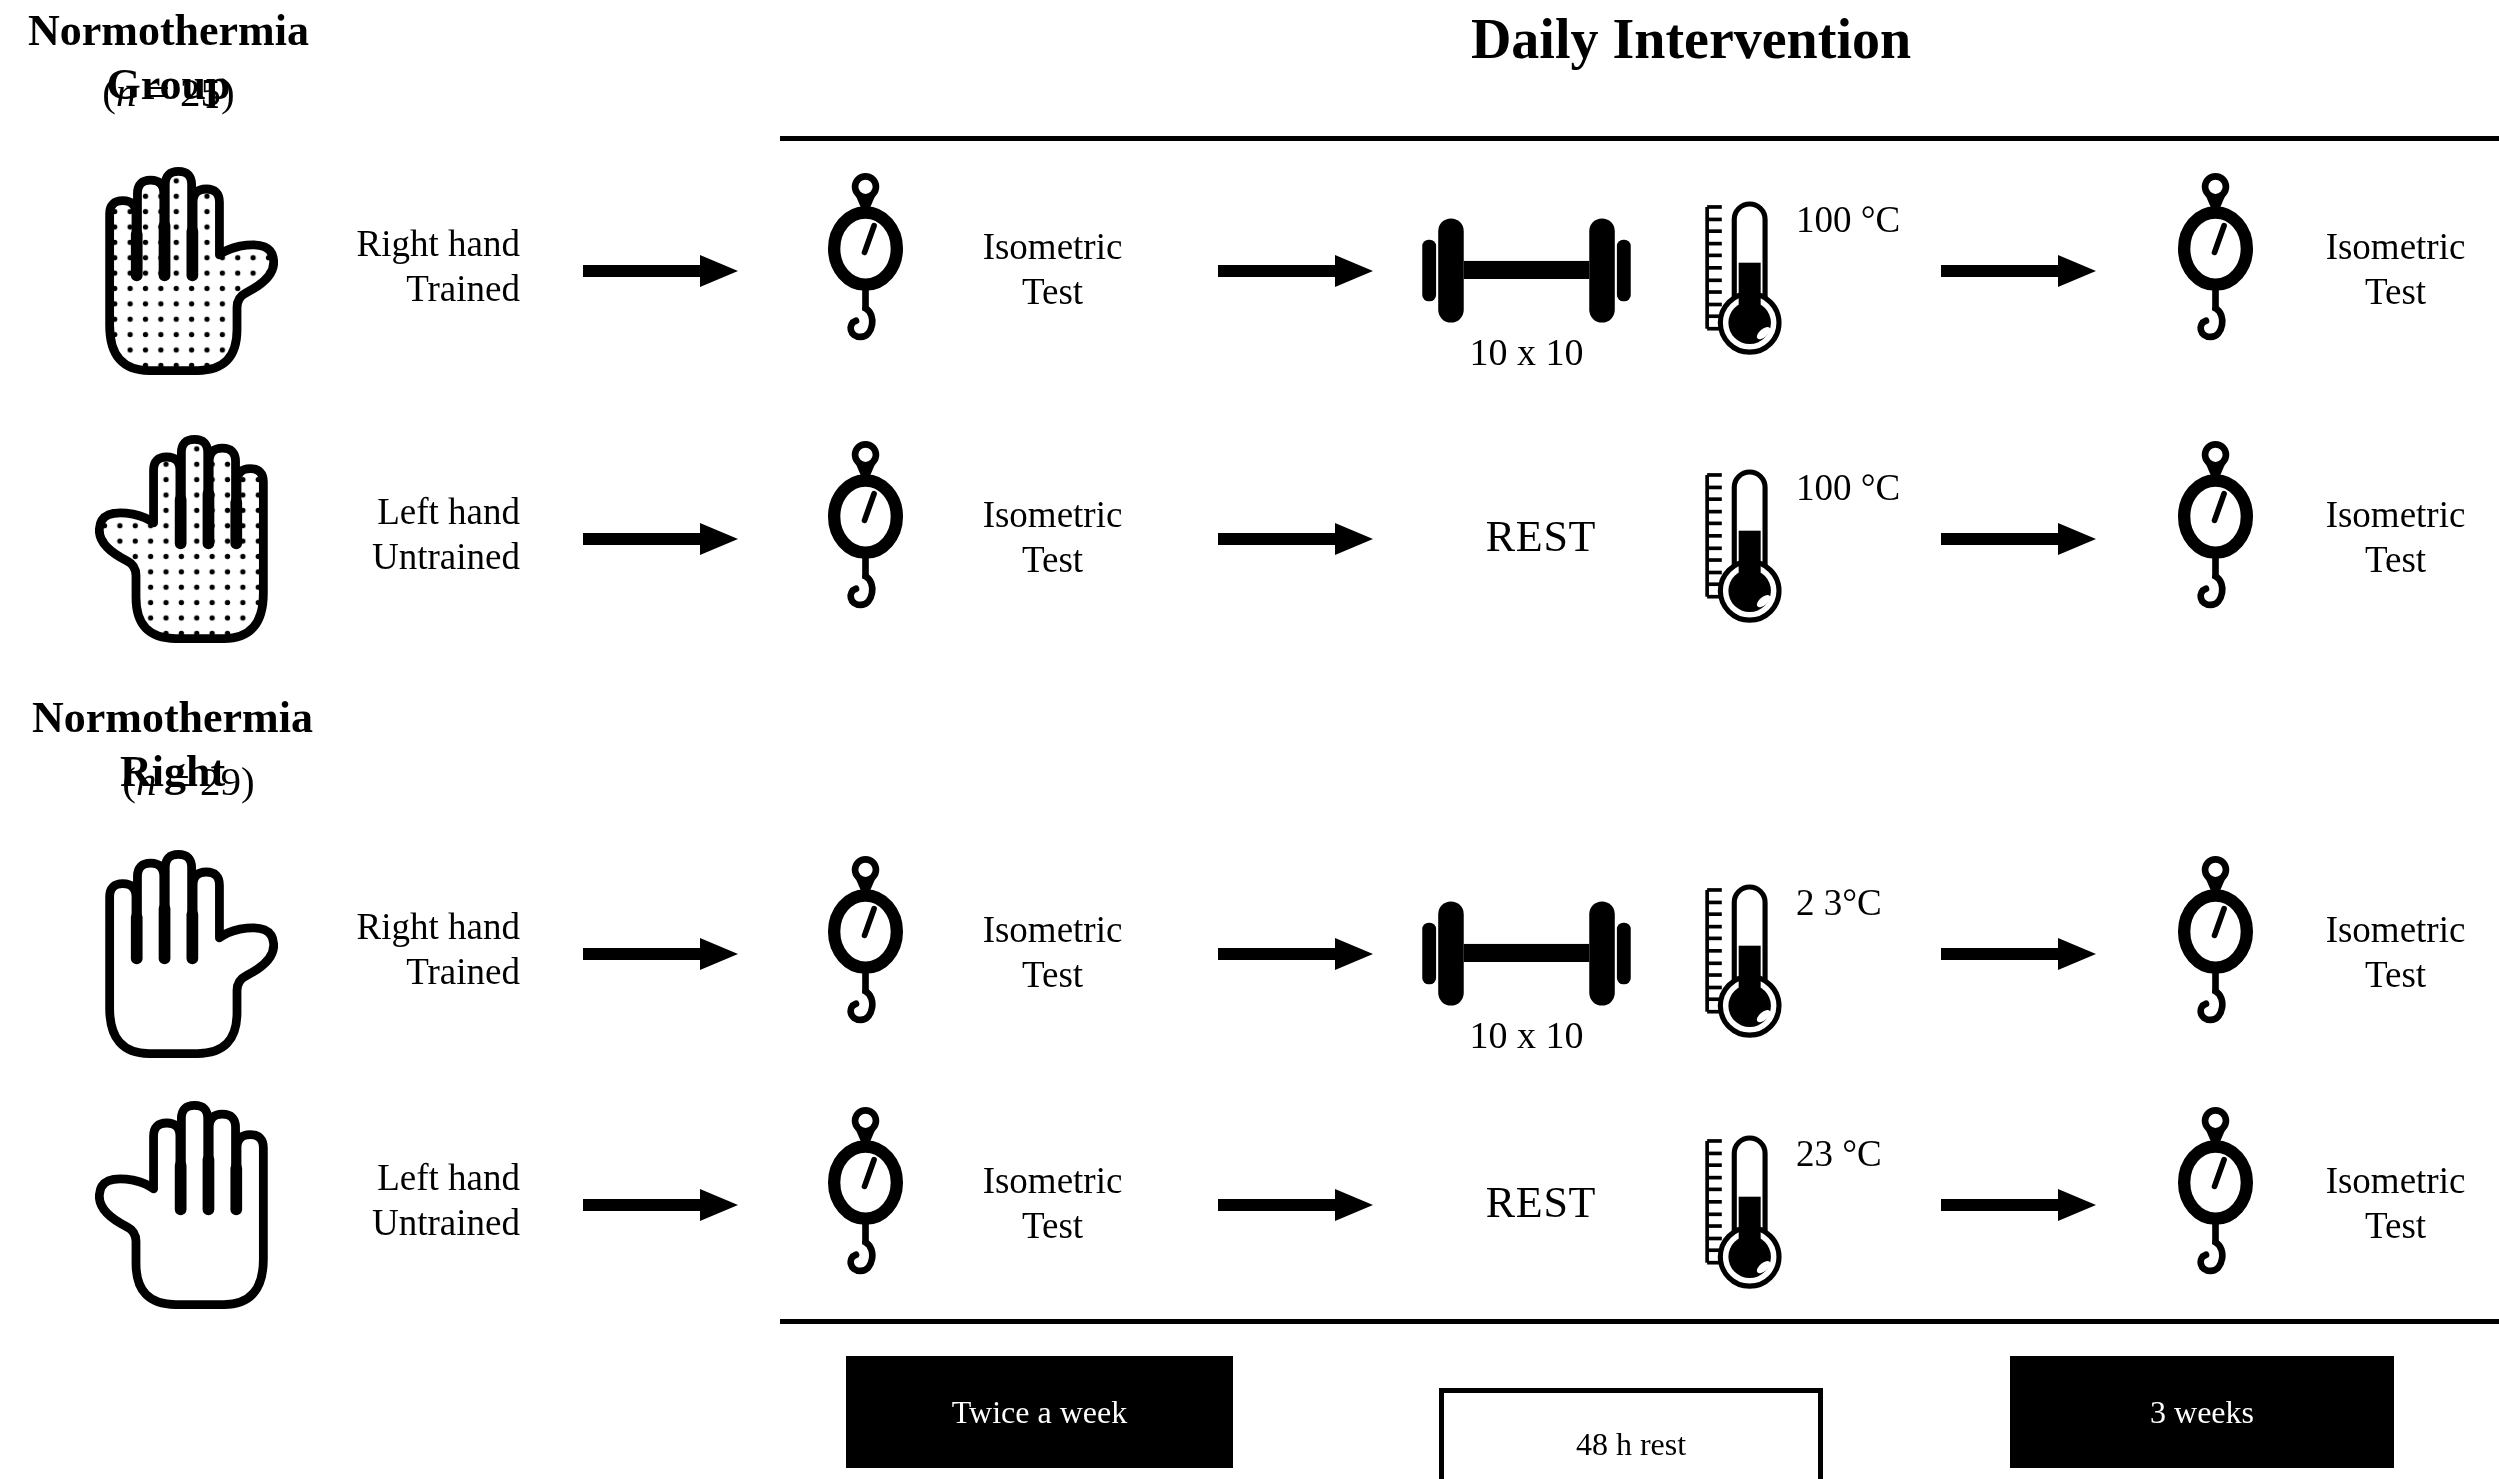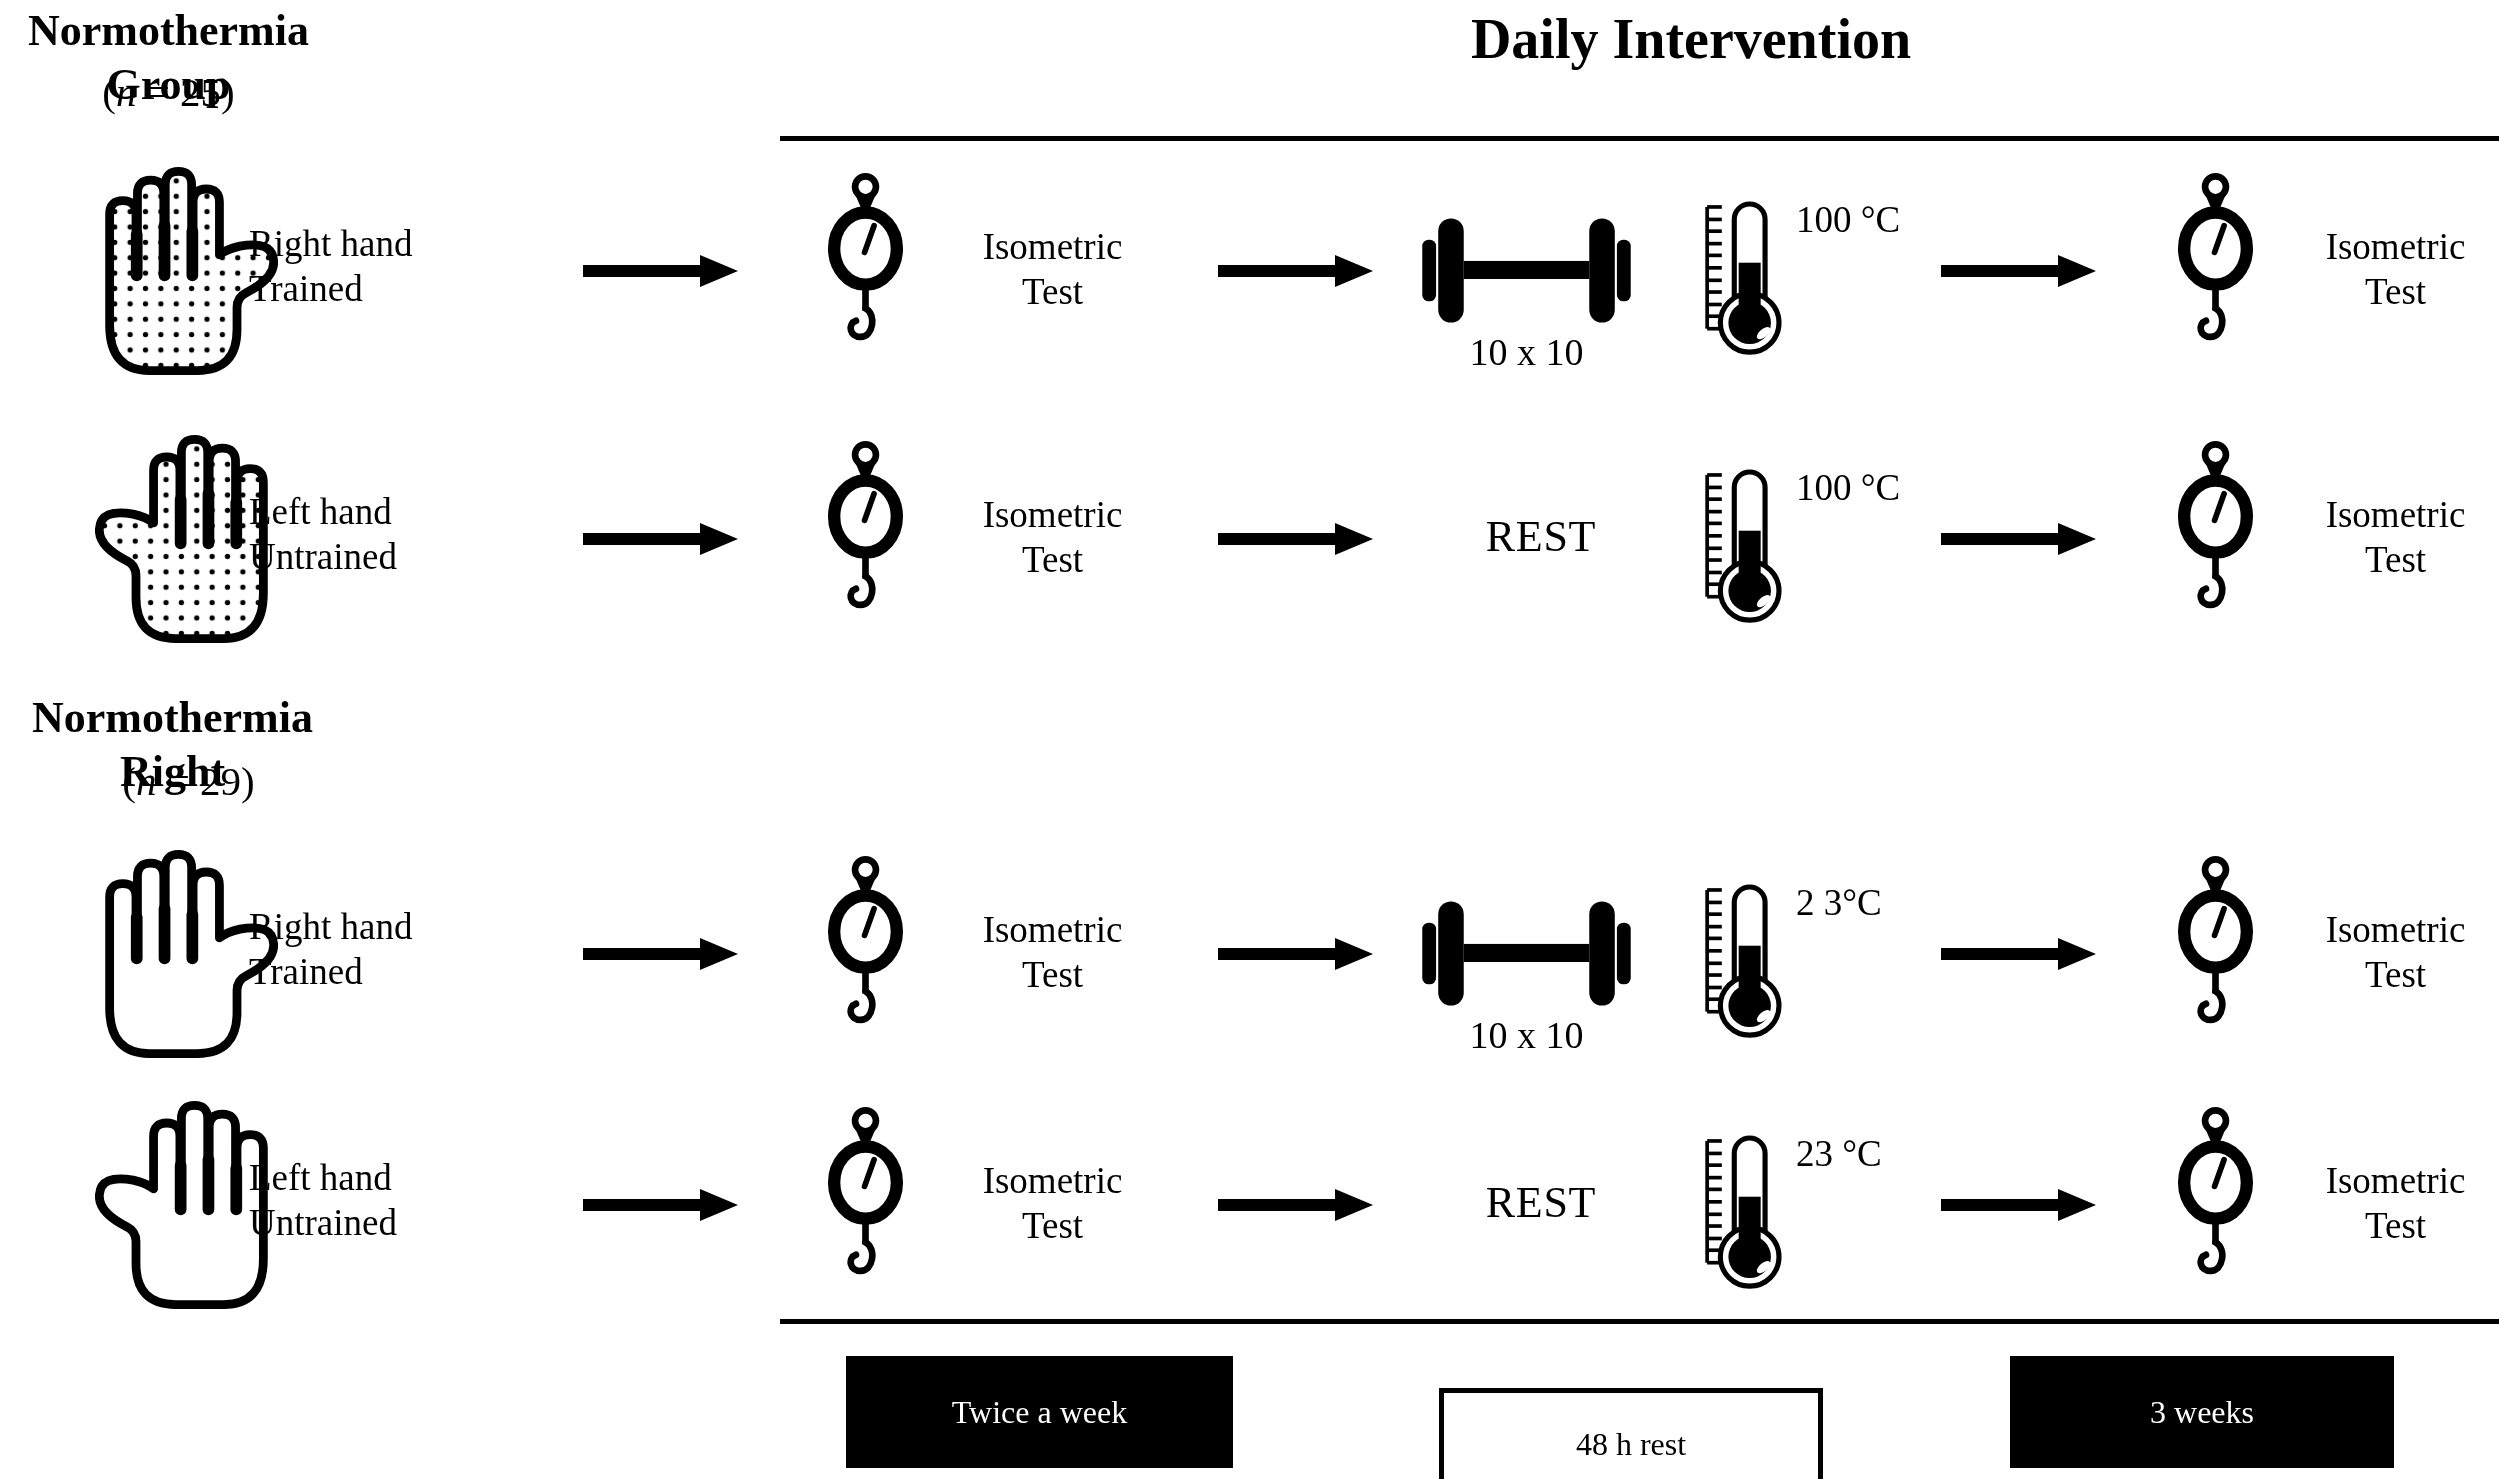--- a/index.html
+++ b/index.html
@@ -14,21 +14,21 @@
   .abs{position:absolute;}
   .center{text-align:center;}
   .group-title{font-weight:bold;font-size:44px;line-height:54px;}
   .group-n{font-size:41px;line-height:51px;}
   .group-n i{font-style:italic;}
   .daily-title{font-weight:bold;font-size:56px;line-height:54px;}
   .hline{position:absolute;height:5.1px;background:#000;}
   .row{position:absolute;left:0;width:2500px;height:0;}
   .hand{position:absolute;left:95px;top:-110px;width:183px;height:220px;}
   .hand.flip{transform:scaleX(-1);}
-  .hand-label{position:absolute;left:249px;top:-50px;width:271px;font-size:37px;line-height:45px;text-align:left;}
+  .hand-label{position:absolute;left:249px;top:-50px;width:271px;font-size:37px;line-height:45px;text-align:right;}
   .iso-label{position:absolute;width:205px;font-size:37px;line-height:45px;text-align:center;top:-47px;}
   .iso-1{left:950px;}
   .iso-2{left:2293px;}
   .scale-icon{position:absolute;width:95px;height:191px;top:-98px;}
   .scale-1{left:818px;}
   .scale-2{left:2168px;}
   .arrow{position:absolute;top:-16px;height:32px;display:flex;align-items:center;}
   .arrow .shaft{width:117px;height:11.7px;background:#000;}
   .arrow .head{width:0;height:0;border-left:38px solid #000;border-top:16px solid transparent;border-bottom:16px solid transparent;}
   .arrow-1{left:583px;}

